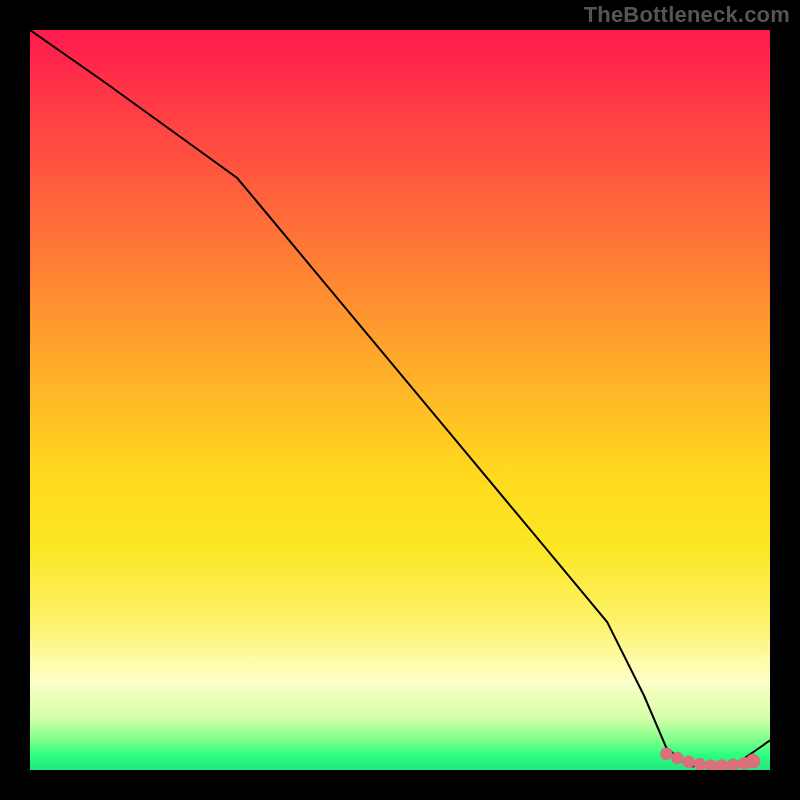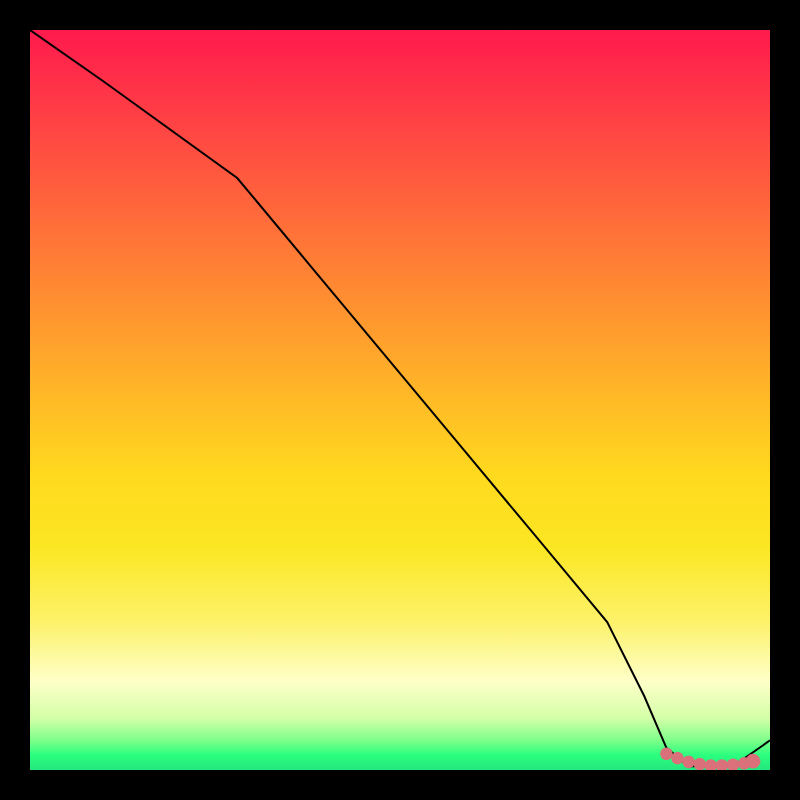--- a/index.html
+++ b/index.html
@@ -63,20 +63,21 @@
     left: 0; top: 0;
     width: 100%;
     height: 100%;
   }
 </style>
 </head>
 <body>
 
 <div class="frame">
 
+  <div class="watermark">TheBottleneck.com</div>
 
   <div class="plot-area">
 
     <div class="gradient-bg"></div>
 
     <svg class="curve" viewBox="0 0 100 100" preserveAspectRatio="none">
       <path id="curve-path" d="M0.00 0.00 L10.00 7.00 L28.00 20.00 L38.00 32.00 L48.00 44.00 L58.00 56.00 L68.00 68.00 L78.00 80.00 L83.00 90.00 L86.00 97.00 L89.00 99.50 L92.00 99.50 L95.00 99.50 L100.00 96.00" fill="none" stroke="#000000" stroke-width="2" vector-effect="non-scaling-stroke"></path>
     </svg>
 
     <svg class="dots" viewBox="0 0 100 100" preserveAspectRatio="none">

